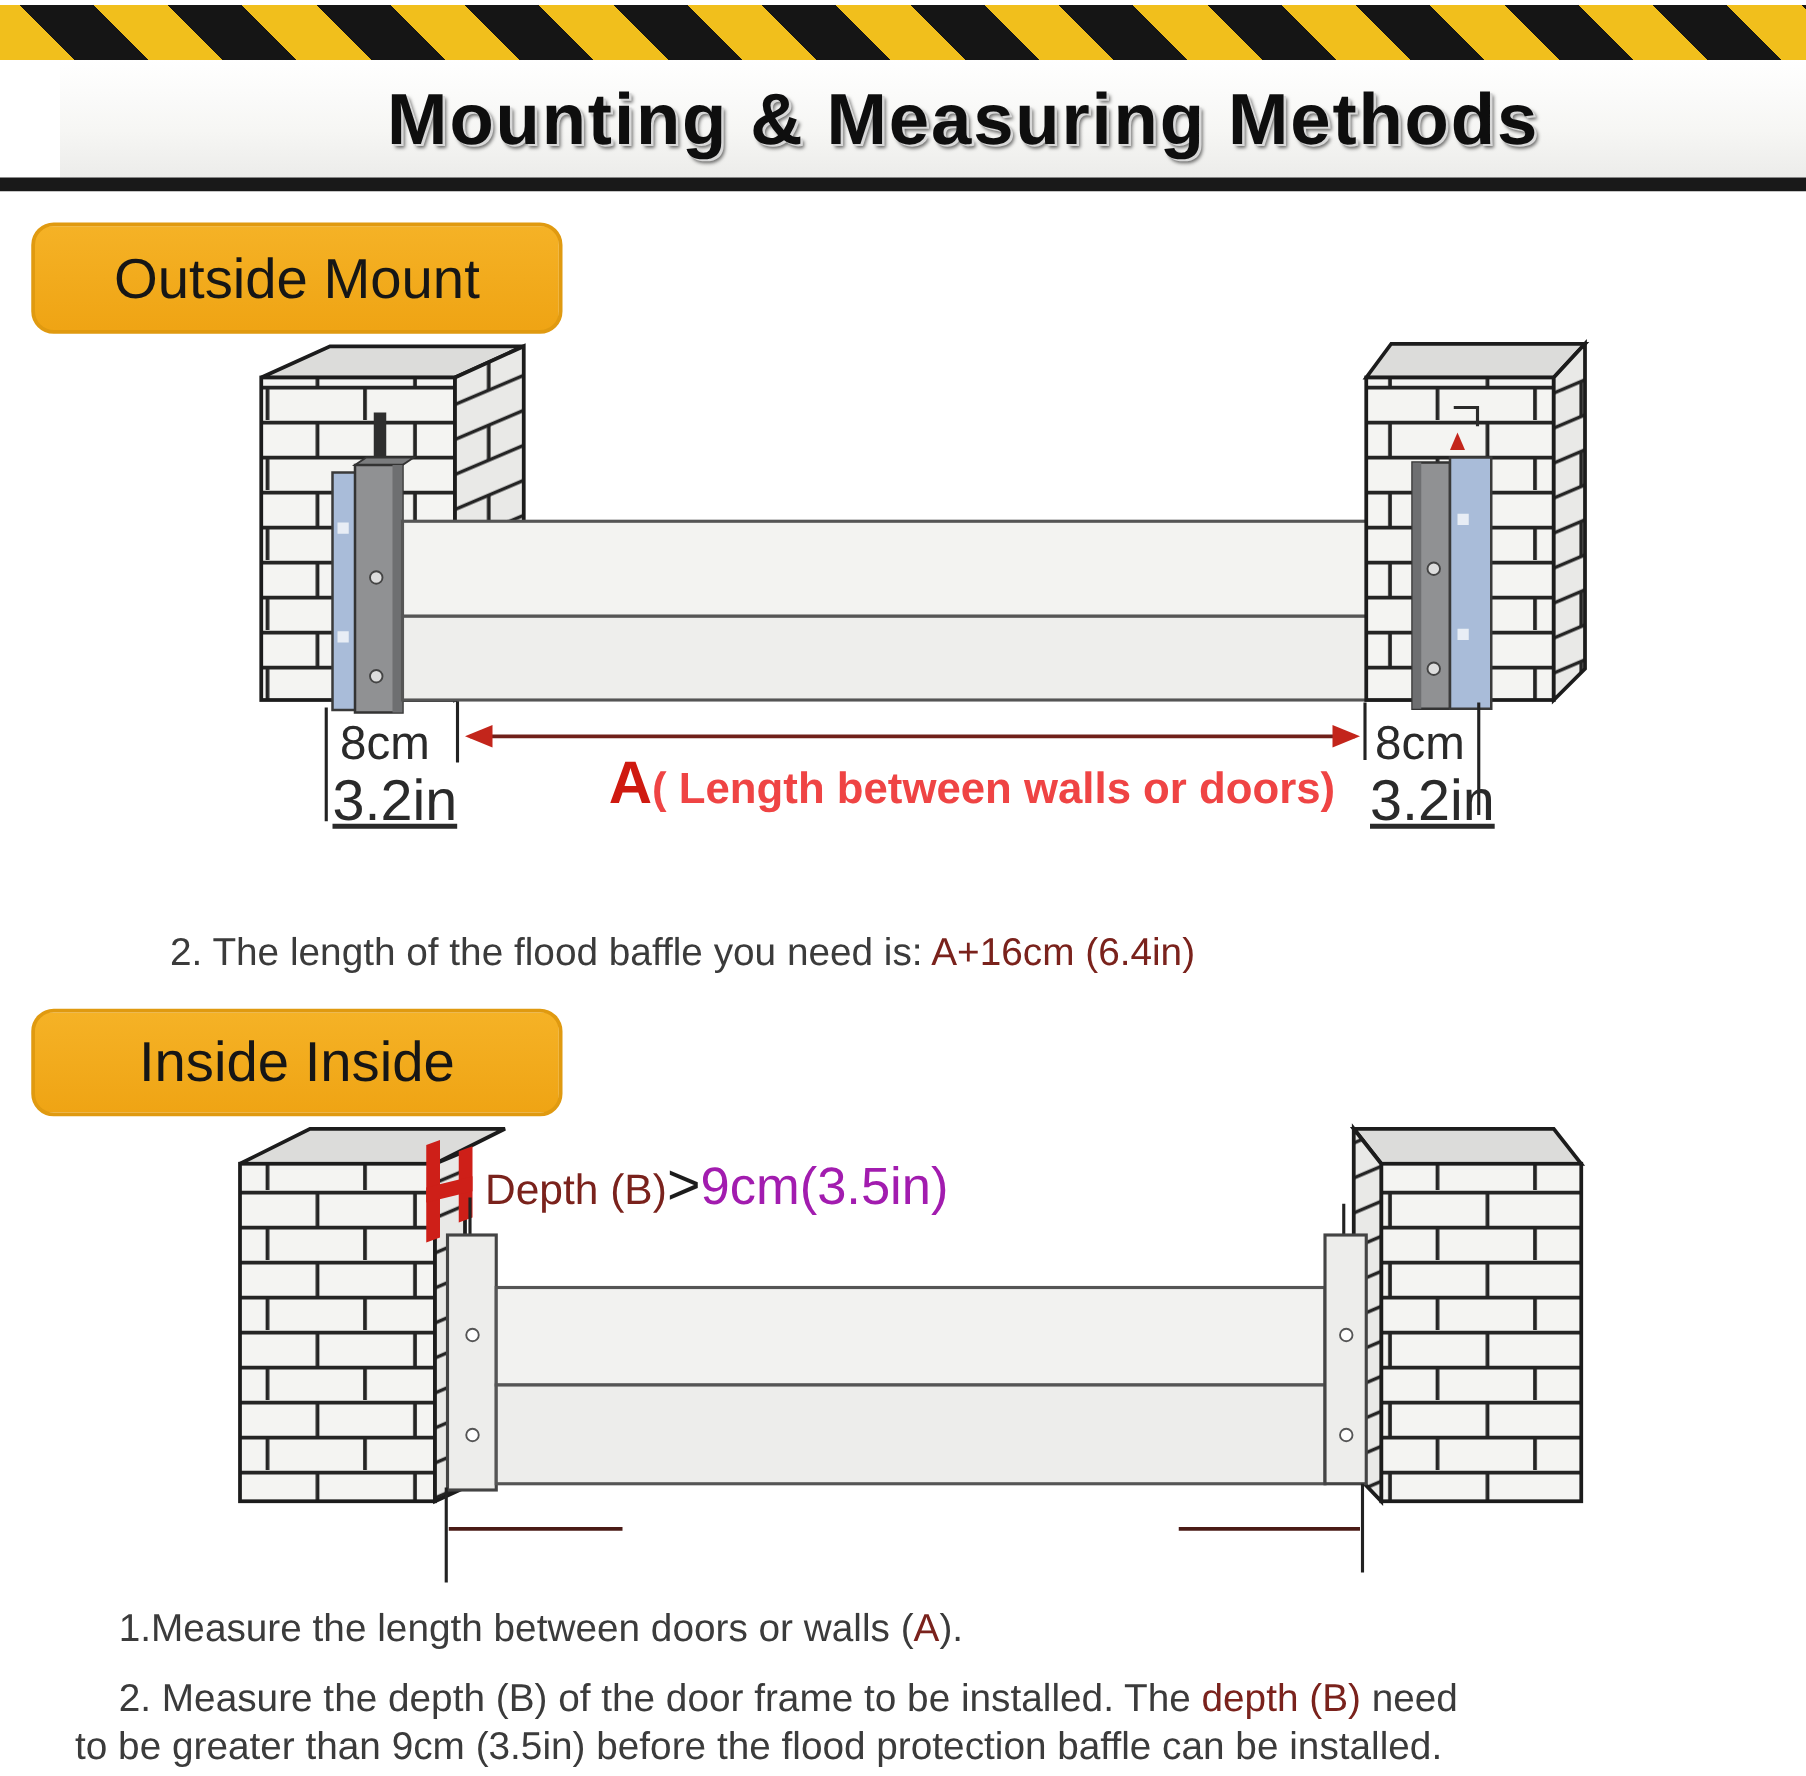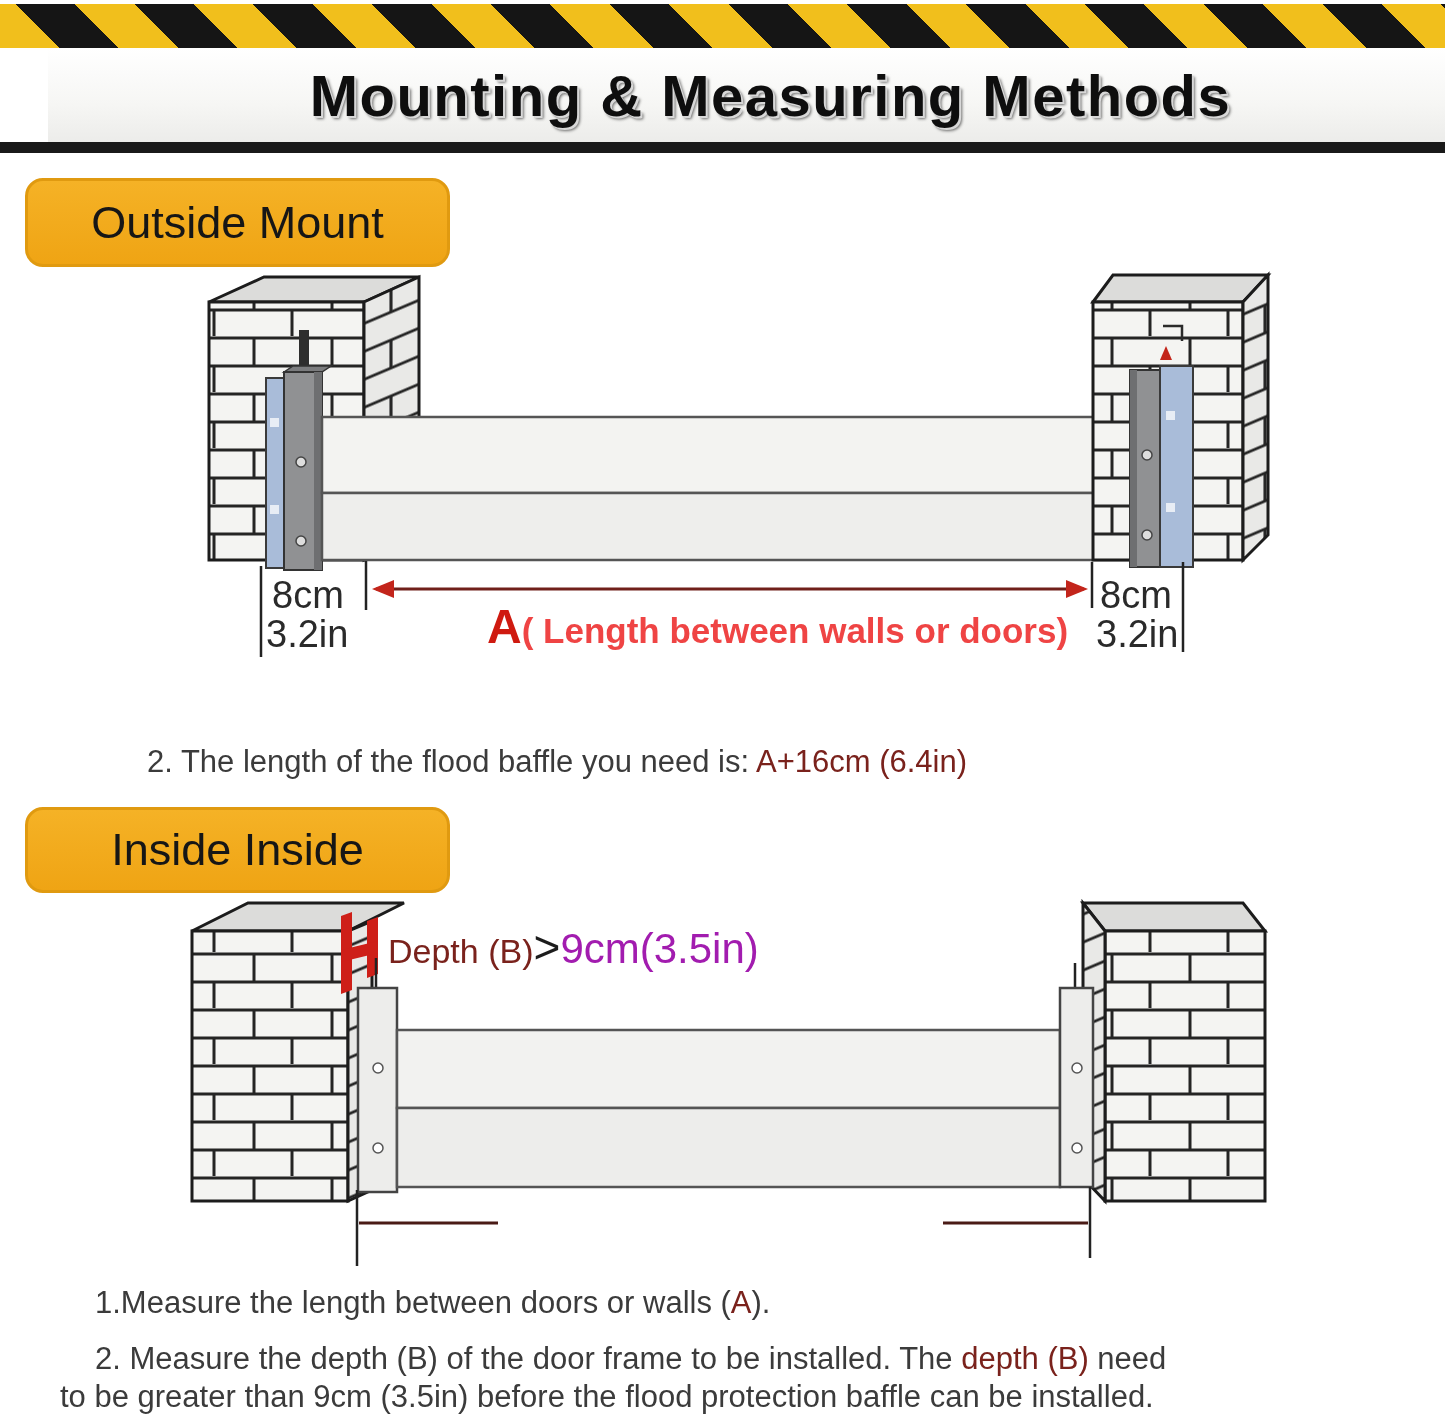--- a/index.html
+++ b/index.html
@@ -31,21 +31,21 @@
     display:flex;align-items:center;justify-content:center;
     font-size:45px;color:#161616;
   }
   .badge-outside{left:25px;top:178px;}
   .badge-inside{left:25px;top:807px;height:86px;}
   
   .diagram-svg{position:absolute;left:0;top:0;width:1445px;height:1421px;}
   
   .olabel{position:absolute;white-space:nowrap;color:#2a2a2a;}
   .m-cm{font-size:38px;}
-  .m-in{font-size:38px;}
+  .m-in{font-size:46px;text-decoration:underline;}
   .span-label{display:flex;align-items:baseline;}
   .red-a{color:#cf1a10;font-weight:bold;font-size:48px;line-height:1;}
   .paren-text{font-size:35px;color:#ef4444;font-weight:bold;}
   .depth-note{display:flex;align-items:baseline;font-size:34px;}
   .depth-note .seg-gt{font-size:46px;font-weight:300;color:#1c1c1c;}
   .depth-note .seg-red{font-size:42px;}
   .len-label{font-size:38px;}
   .len-label .seg-ink{color:#2c2c2c;}
   
   .step{position:absolute;white-space:nowrap;font-size:31px;color:#3b3b3b;}
@@ -197,19 +197,19 @@
       <span class="paren-text">( Length between walls or doors)</span>
   </div>
 
   <div class="olabel depth-note" style="left:388px;top:920px;">
       <span class="seg seg-maroon">Depth (B) </span>
       <span class="seg seg-gt">&gt;</span>
       <span class="seg seg-red">9cm(3.5in)</span>
     </div>
 
 
-  <div class="step" style="left:147px;top:744px;"><span class="seg seg-ink">2. The length of the flood baffle you need is: </span><span class="seg seg-maroon">A+16cm (6.4in)</span></div>
+  <div class="step" style="left:136px;top:744px;"><span class="seg seg-ink">2. The length of the flood baffle you need is: </span><span class="seg seg-maroon">A+16cm (6.4in)</span></div>
 
   <div class="step" style="left:95px;top:1285px;"><span class="seg seg-ink">1.Measure the length between doors or walls (</span><span class="seg seg-maroon">A</span><span class="seg seg-ink">).</span></div>
   <div class="step" style="left:95px;top:1341px;"><span class="seg seg-ink">2. Measure the depth (B) of the door frame to be installed. The </span><span class="seg seg-maroon">depth (B)</span><span class="seg seg-ink"> need</span></div>
   <div class="step" style="left:60px;top:1379px;"><span class="seg seg-ink">to be greater than 9cm (3.5in) before the flood protection baffle can be installed.</span></div>
 
 </div>
 
 </body></html>

